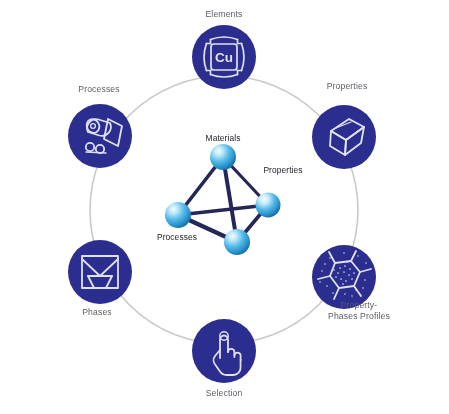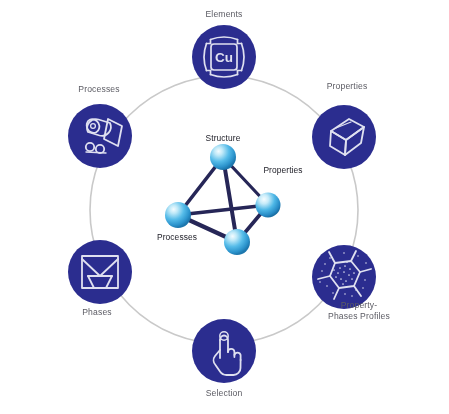--- a/index.html
+++ b/index.html
@@ -227,20 +227,20 @@
 
   <div class="node-label" style="left:304px; top:300px; width:110px;">Property-
 Phases Profiles</div>
 
   <div class="node-label" style="left:47px; top:307px; width:100px;">Phases</div>
 
   <div class="node-label" style="left:174px; top:388px; width:100px;">Selection</div>
 
   <div class="node-label" style="left:49px; top:84px; width:100px;">Processes</div>
 
-  <div class="vertex-label" style="left:173px; top:133px; width:100px;">Structure</div>
+  <div class="vertex-label" style="left:173px; top:133px; width:100px;">Materials</div>
 
   <div class="vertex-label" style="left:233px; top:165px; width:100px;">Properties</div>
 
 
   <div class="vertex-label" style="left:127px; top:232px; width:100px;">Processes</div>
 
 </div>
 
 </body></html>

